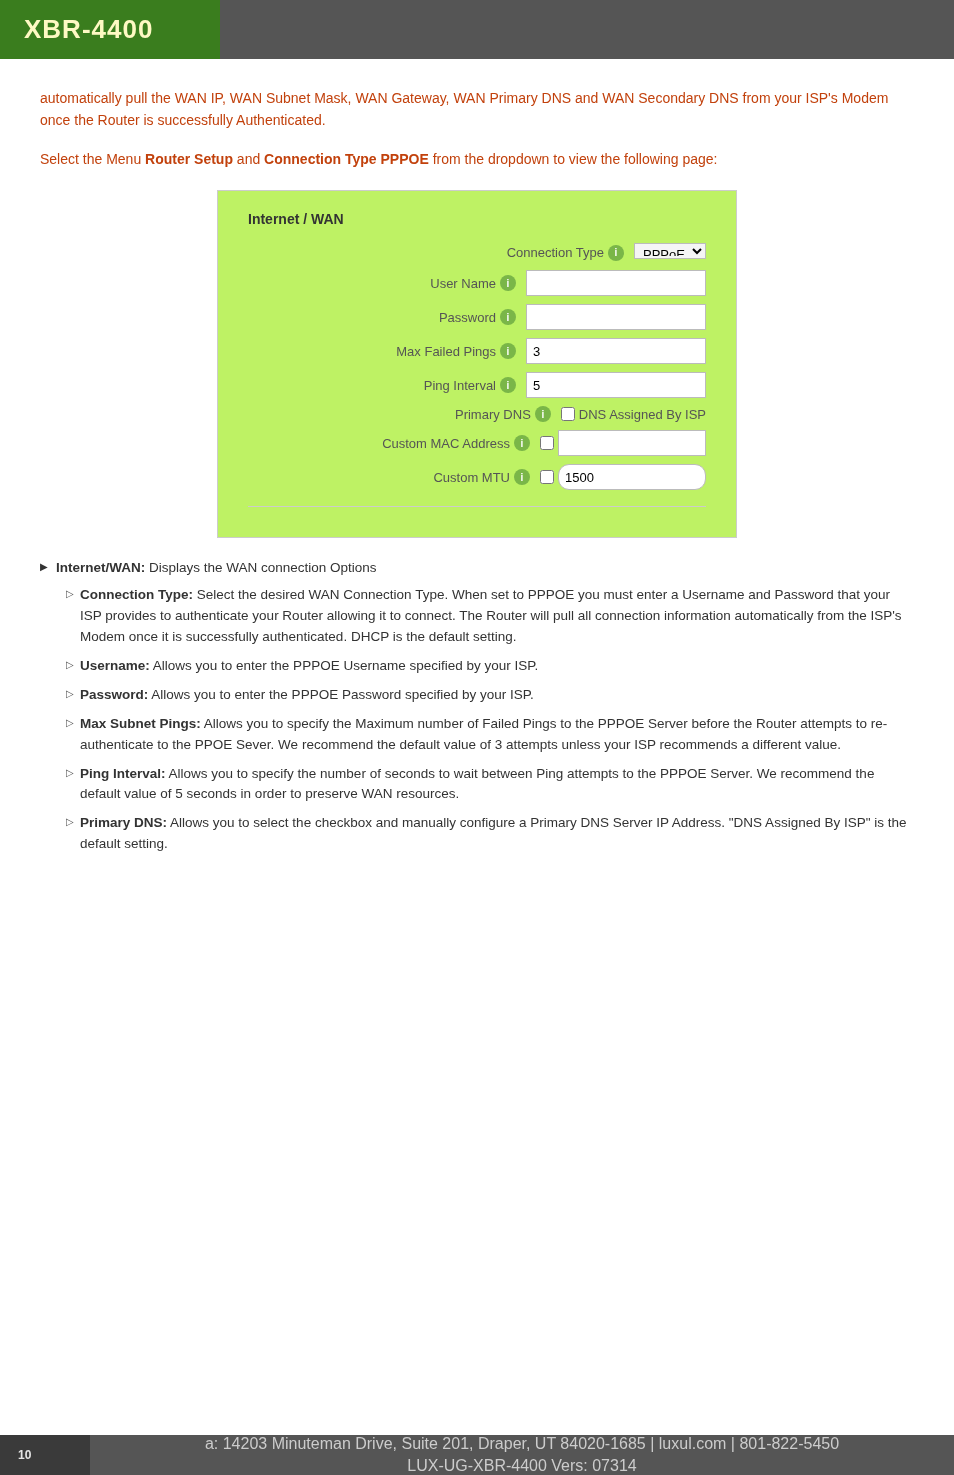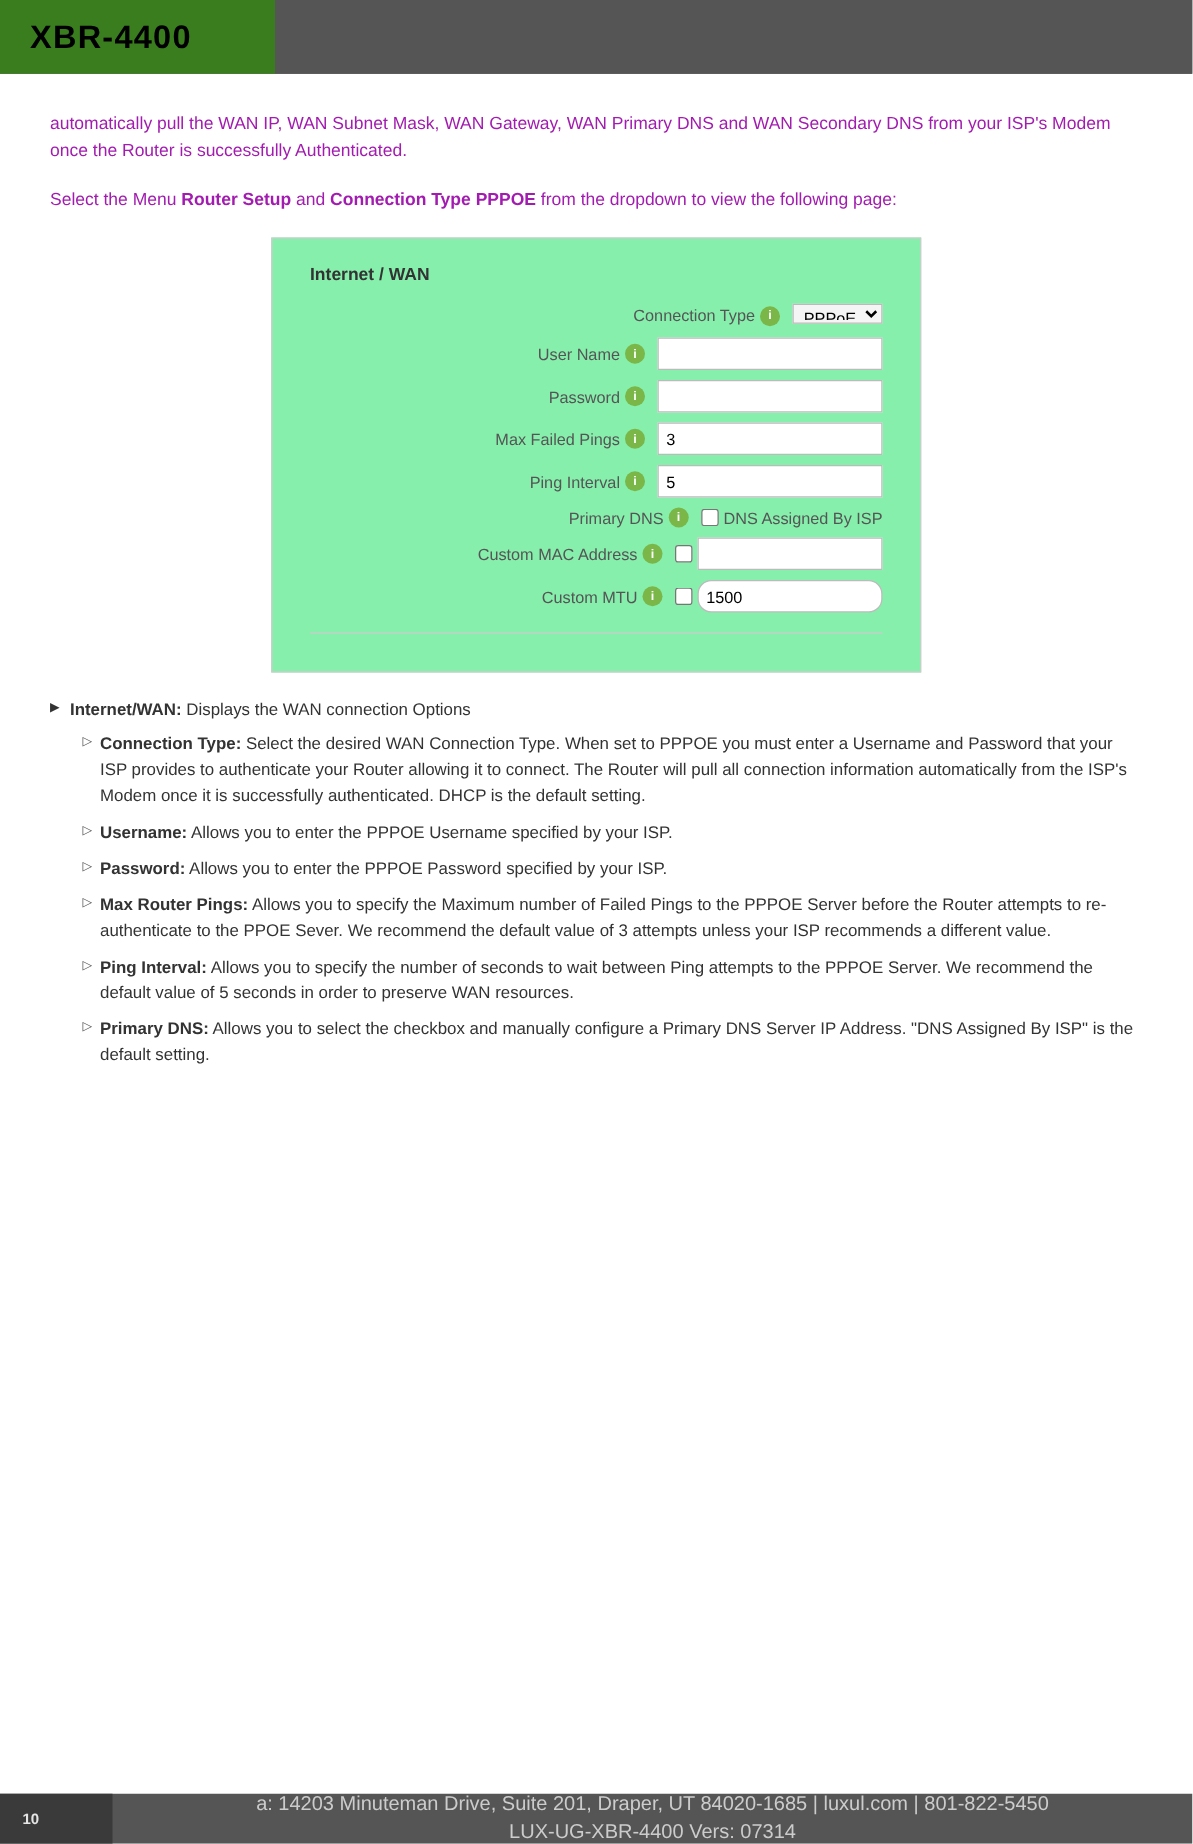--- a/index.html
+++ b/index.html
@@ -19,49 +19,49 @@
       padding: 0;
       display: flex;
       align-items: stretch;
     }
     .header-title-block {
       background: #3a7d1e;
       padding: 14px 24px;
       min-width: 220px;
     }
     .header-title {
-      color: #000000;
+      color: #fef9c3;
       font-size: 26px;
       font-weight: 900;
       letter-spacing: 1px;
     }
     .header-right {
       flex: 1;
       background: #555;
     }
 
     
     .content {
       padding: 28px 40px 20px 40px;
     }
 
     .intro-text {
       font-size: 14px;
       line-height: 1.6;
-      color: #a21caf;
+      color: #c2410c;
       margin-bottom: 16px;
     }
 
     
     .wan-box {
       border: 1px solid #ccc;
       margin: 20px auto;
       padding: 20px 30px 30px 30px;
       max-width: 520px;
-      background: #86efac;
+      background: #bef264;
     }
     .wan-box-title {
       font-size: 14px;
       font-weight: bold;
       color: #333;
       margin-bottom: 16px;
     }
 
     .form-row {
       display: flex;
@@ -339,21 +339,21 @@
           </li>
           <li>
             <span class="bold-term">Username:</span>
             <span> Allows you to enter the PPPOE Username specified by your ISP.</span>
           </li>
           <li>
             <span class="bold-term">Password:</span>
             <span> Allows you to enter the PPPOE Password specified by your ISP.</span>
           </li>
           <li>
-            <span class="bold-term">Max Router Pings:</span>
+            <span class="bold-term">Max Subnet Pings:</span>
             <span> Allows you to specify the Maximum number of Failed Pings to the PPPOE Server before the Router attempts to re-authenticate to the PPOE Sever. We recommend the default value of 3 attempts unless your ISP recommends a different value.</span>
           </li>
           <li>
             <span class="bold-term">Ping Interval:</span>
             <span> Allows you to specify the number of seconds to wait between Ping attempts to the PPPOE Server. We recommend the default value of 5 seconds in order to preserve WAN resources.</span>
           </li>
           <li>
             <span class="bold-term">Primary DNS:</span>
             <span> Allows you to select the checkbox and manually configure a Primary DNS Server IP Address. "DNS Assigned By ISP" is the default setting.</span>
           </li>

